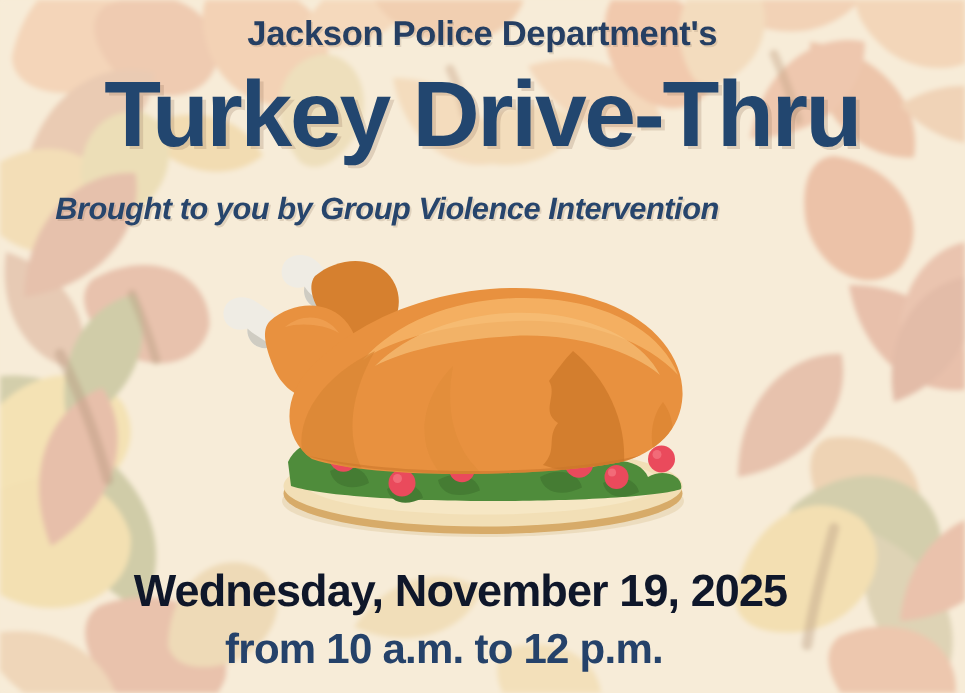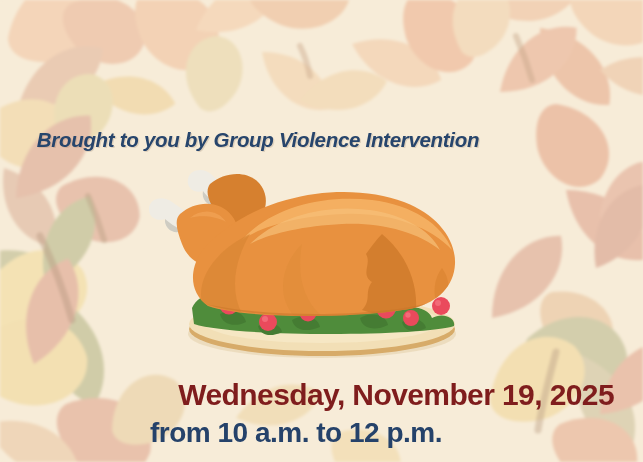--- a/index.html
+++ b/index.html
@@ -65,25 +65,25 @@
     font-style: italic;
     letter-spacing: -0.3px;
     color: #27456c;
     text-shadow: 1.2px 1.2px 0 rgba(140,115,90,0.22);
   }
   .date-line {
     position: absolute;
     top: 378px;
     left: 0;
     width: 614px;
-    text-align: right;
+    text-align: center;
     font-size: 30px;
     font-weight: bold;
     letter-spacing: -0.6px;
-    color: #7f1d1d;
+    color: #0f172a;
   }
   .time-line {
     position: absolute;
     top: 417px;
     left: 0;
     width: 592px;
     text-align: center;
     font-size: 28px;
     font-weight: bold;
     letter-spacing: -0.5px;
@@ -262,18 +262,20 @@
                  C 226,88 230,82 236,76 Z" fill="#cf7a2c" opacity="0.85"></path>
         <path d="M296,110 C 306,124 304,140 292,150 C 286,136 288,120 296,110 Z" fill="#d9822f" opacity="0.6"></path>
 
         <path d="M60,146 C 120,160 236,160 294,142 C 290,154 268,158 236,158
                  C 170,160 96,158 60,146 Z" fill="#c9742a" opacity="0.55"></path>
       </g>
     </g>
   </svg>
 
   <div class="text-layer">
+    <div class="eyebrow">Jackson Police Department's</div>
+    <div class="headline">Turkey Drive-Thru</div>
     <div class="subhead">Brought to you by Group Violence Intervention</div>
     <div class="date-line">Wednesday, November 19, 2025</div>
     <div class="time-line">from 10 a.m. to 12 p.m.</div>
   </div>
 
 </div>
 
 </body></html>

